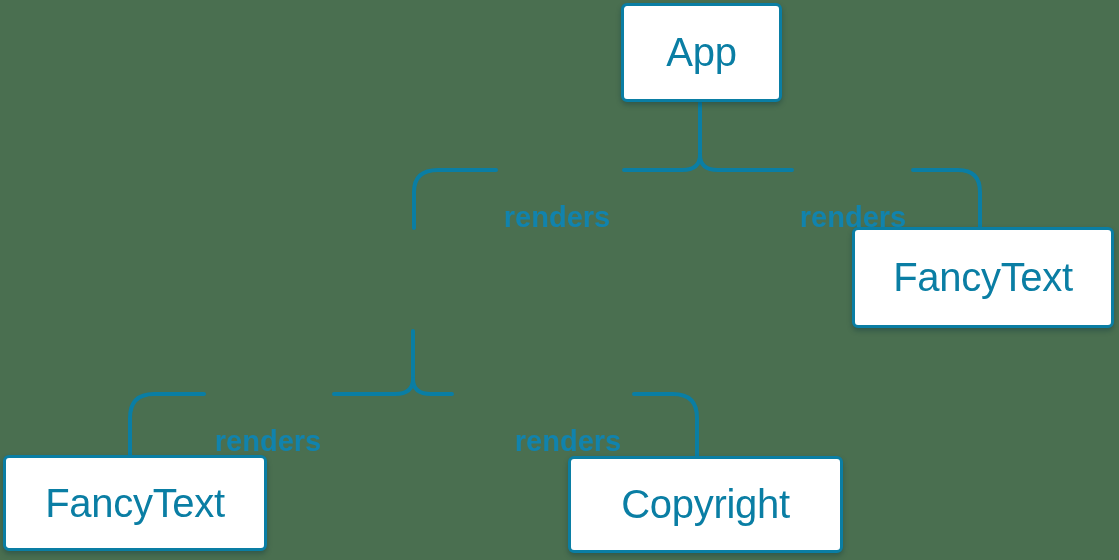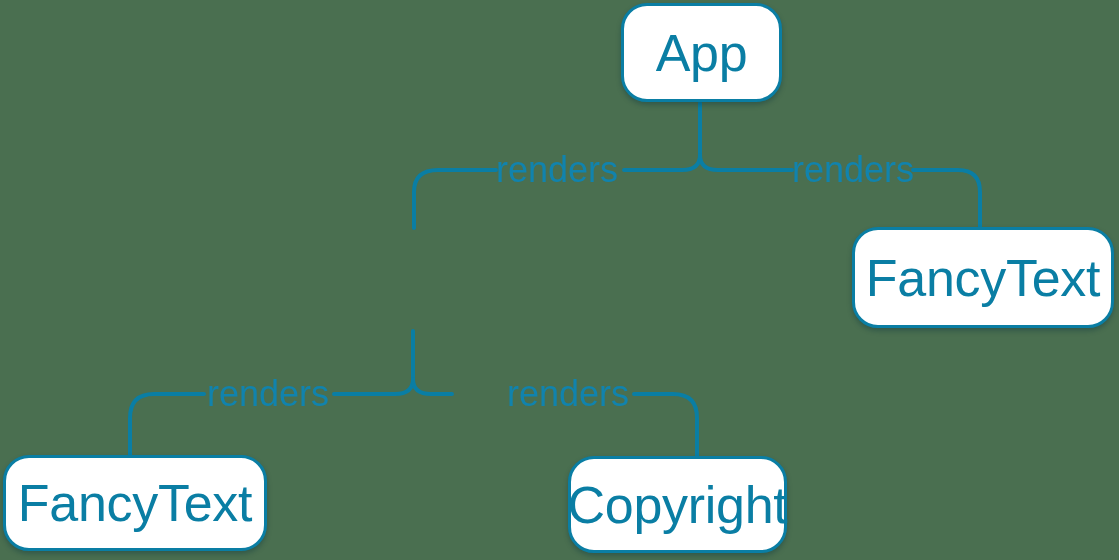--- a/index.html
+++ b/index.html
@@ -30,42 +30,43 @@
   .edge {
     stroke: var(--accent);
     stroke-width: 4;
     fill: none;
     stroke-linecap: round;
   }
   .node {
     position: absolute;
     background: var(--node_fill);
     border: 3px solid var(--accent);
-    border-radius: 26px;
+    border-radius: 6px;
     color: var(--accent);
     display: flex;
     align-items: center;
     justify-content: center;
-    font-size: 52px;
+    font-size: 40px;
     letter-spacing: -0.3px;
     box-shadow: 0 3px 5px rgba(9, 48, 59, 0.35);
     white-space: nowrap;
   }
   .node-app                { left: 621px; top: 3px;   width: 161px; height: 99px;  }
   .node-inspiration        { left: 196px; top: 228px; width: 462px; height: 102px; }
   .node-fancytext-right    { left: 852px; top: 227px; width: 262px; height: 101px; }
   .node-fancytext-left     { left: 3px;   top: 455px; width: 264px; height: 96px;  }
-  .node-copyright          { left: 568px; top: 456px; width: 219px; height: 97px; text-align: right;  }
+  .node-copyright          { left: 568px; top: 456px; width: 275px; height: 97px; text-align: right;  }
   .edge-label {
     position: absolute;
     transform: translate(-50%, -50%);
     color: var(--edge_label_color);
-    font-weight: 400;
-    font-size: 36px;
+    font-weight: 700;
+    font-size: 29px;
     line-height: 1;
+    margin-top: 47px;
   }
   .edge-label-1 { left: 557px; top: 170px; }
   .edge-label-2 { left: 853px; top: 170px; }
   .edge-label-3 { left: 268px; top: 394px; }
   .edge-label-4 { left: 568px; top: 394px; }
 </style>
 </head>
 <body>
 
 <div class="canvas">

